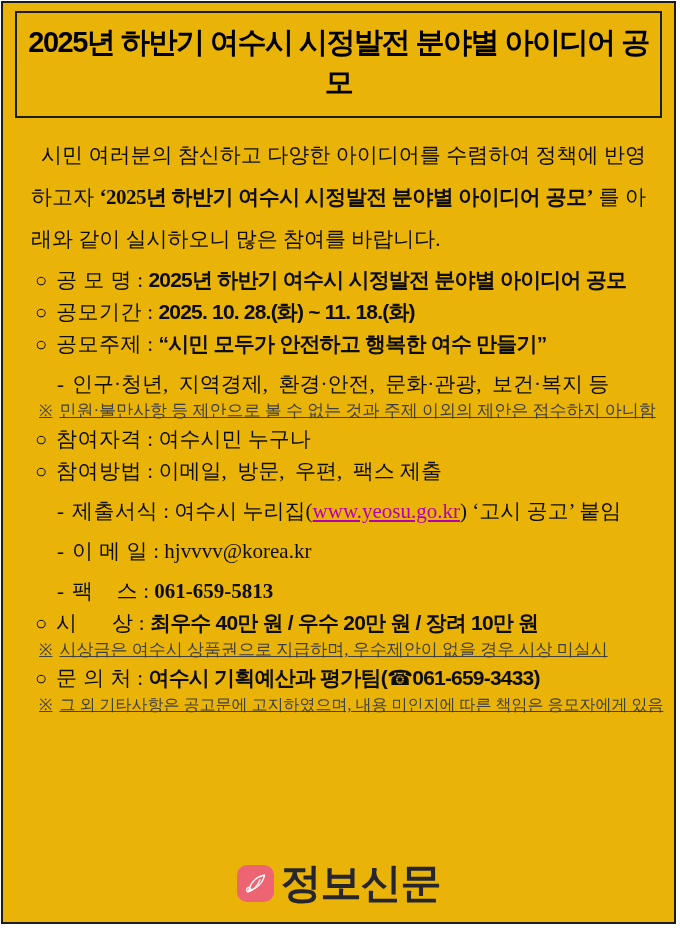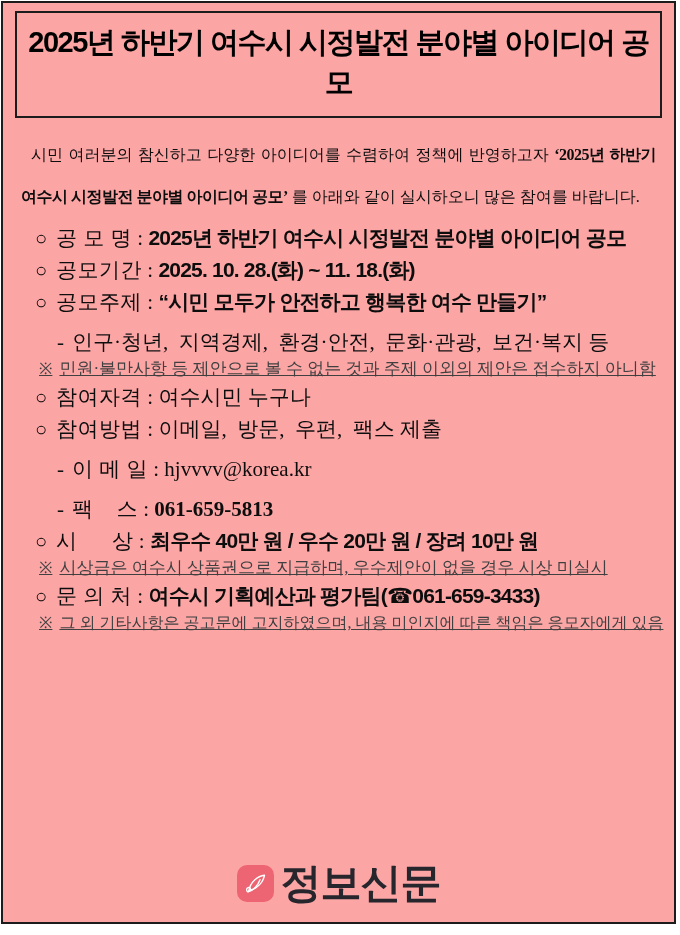--- a/index.html
+++ b/index.html
@@ -1,20 +1,20 @@
 <!DOCTYPE html>
 <html><head>
 <meta charset="utf-8">
 <style>
   html,body{margin:0;padding:0;background:#fff;}
   body{width:680px;height:935px;position:relative;font-family:"Liberation Serif","DejaVu Serif",serif;color:#111;overflow:hidden;}
-  .frame{position:absolute;top:1px;left:1px;width:675px;height:923px;border:2px solid #1c1c1c;box-sizing:border-box;padding:0 12px;background:#fca5a5;}
+  .frame{position:absolute;top:1px;left:1px;width:675px;height:923px;border:2px solid #1c1c1c;box-sizing:border-box;padding:0 12px;background:#eab308;}
   .title-box{margin:8px 0 0;border:2px solid #1c1c1c;text-align:center;padding:10px 2px 13px;
     font-family:"Liberation Sans","DejaVu Sans",sans-serif;font-weight:800;font-size:29px;letter-spacing:-1.5px;color:#000;}
-  .intro{margin:16px 6px 0;font-size:16px;line-height:42px;text-align:justify;text-indent:10px;color:#0d0d0d;}
+  .intro{margin:16px 16px 0;font-size:21px;line-height:42px;text-align:justify;text-indent:10px;color:#0d0d0d;}
   .intro .b{font-weight:700;letter-spacing:-0.5px;}
   .rows{margin-top:5px;}
   .row{white-space:nowrap;}
   .row span{white-space:pre;}
   .row.main{padding-left:20px;line-height:30px;margin-top:2px;font-size:21px;}
   .row.sub{padding-left:42px;line-height:30px;margin-top:10px;font-size:21px;}
   .row.note{padding-left:24px;line-height:23px;font-size:17px;color:#404040;text-decoration:underline;}
   .row.note.small{font-size:16px;}
   .bullet{font-weight:700;font-size:20px;margin-right:9px;color:#000;}
   .dash{margin-right:8px;}
@@ -65,20 +65,23 @@
     </div>
 
     <div class="row main">
       <span class="bullet">○</span><span class="label">참여자격</span><span class="colon"> : </span><span class="val">여수시민 누구나</span>
     </div>
 
     <div class="row main">
       <span class="bullet">○</span><span class="label">참여방법</span><span class="colon"> : </span><span class="val">이메일,  방문,  우편,  팩스 제출</span>
     </div>
 
+    <div class="row sub">
+      <span class="dash">-</span><span class="label">제출서식</span><span class="colon"> : </span><span class="val">여수시 누리집(</span><a class="link" href="#">www.yeosu.go.kr</a><span class="val">) ‘고시 공고’ 붙임</span>
+    </div>
 
     <div class="row sub">
       <span class="dash">-</span><span class="label">이 메 일</span><span class="colon"> : </span><span class="val">hjvvvv@korea.kr</span>
     </div>
 
 
     <div class="row sub">
       <span class="dash">-</span><span class="label">팩    스</span><span class="colon"> : </span><span class="val num">061-659-5813</span>
     </div>
 

